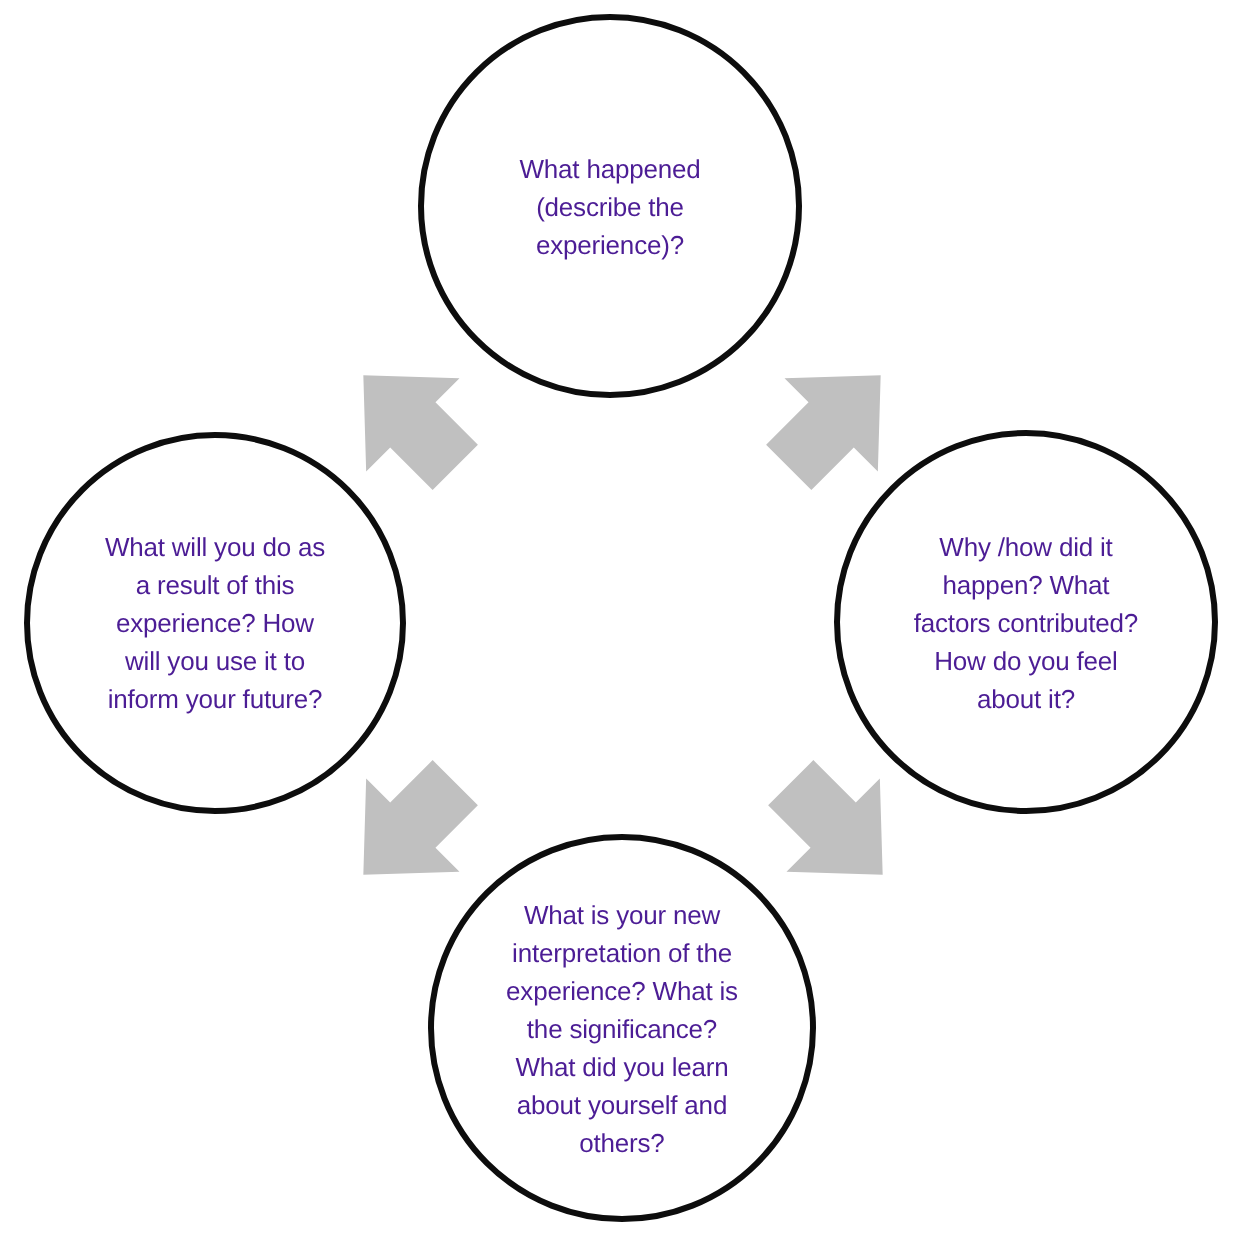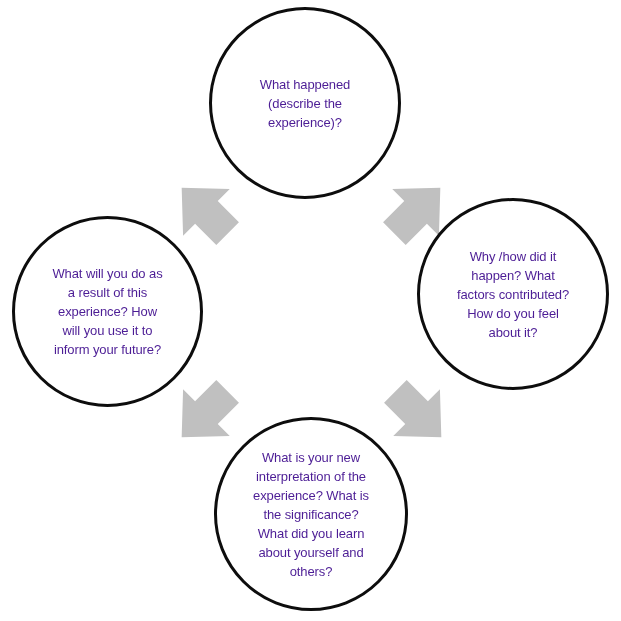--- a/index.html
+++ b/index.html
@@ -42,21 +42,21 @@
     font-family: "Liberation Sans", sans-serif;
     font-size: 13px;
     line-height: 19px;
     color: #4c1d95;
     letter-spacing: -0.1px;
     white-space: pre-line;
   }
 
   
   #node-top    { left: 209px; top: 7px;   width: 192px; height: 192px; }
-  #node-right  { left: 417px; top: 198px; width: 192px; height: 192px; }
+  #node-right  { left: 417px; top: 215px; width: 192px; height: 192px; }
   #node-bottom { left: 214px; top: 417px; width: 194px; height: 194px; }
   #node-left   { left: 12px;  top: 216px; width: 191px; height: 191px; }
 
   
   #arrows {
     position: absolute;
     left: 0;
     top: 0;
     width: 621px;
     height: 621px;

